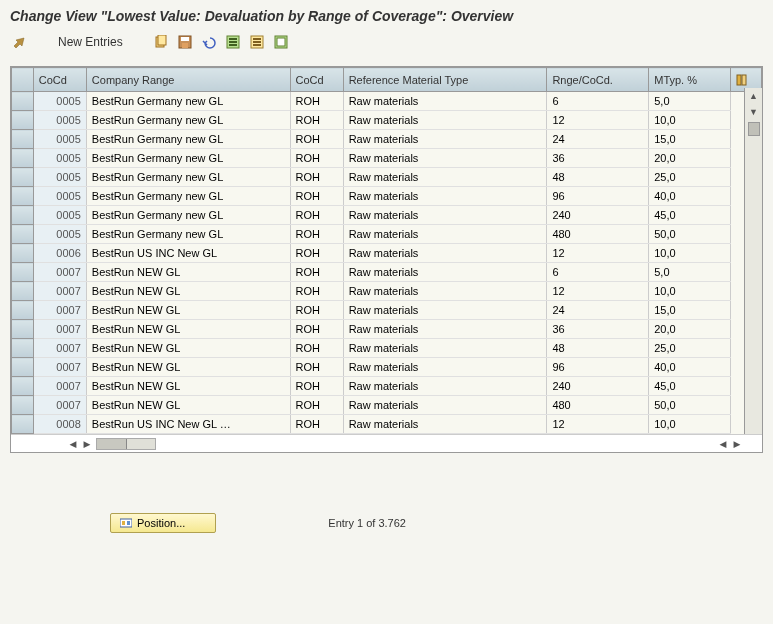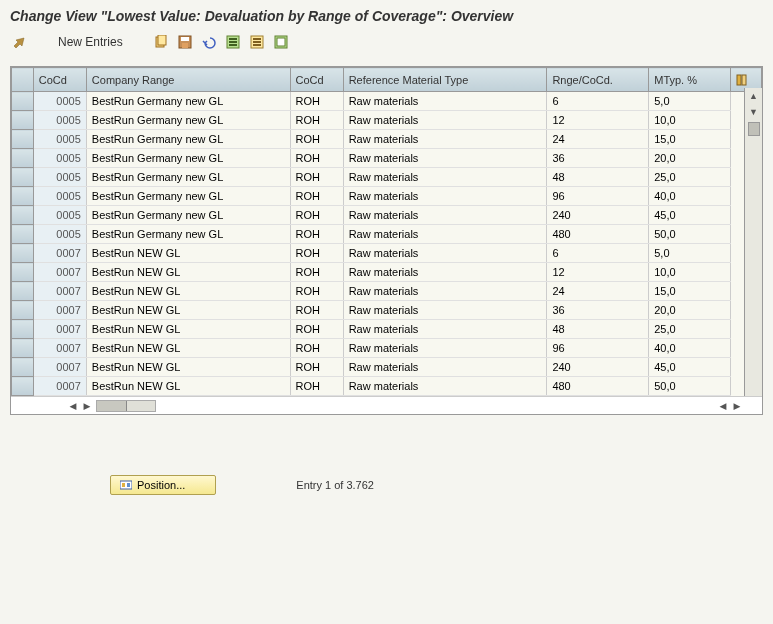--- a/index.html
+++ b/index.html
@@ -191,21 +191,21 @@
       width: 30px;
       height: 10px;
       background: #c8c8c0;
       border-right: 1px solid #888;
     }
     .footer {
       display: flex;
       align-items: center;
       margin-top: 60px;
       margin-left: 110px;
-      gap: 80px;
+      gap: 112px;
     }
     .position-btn {
       background: linear-gradient(to bottom, #fff8d0, #f5e890);
       border: 1px solid #b0a050;
       padding: 2px 30px 2px 8px;
       font-size: 11px;
       cursor: pointer;
       display: flex;
       align-items: center;
       gap: 4px;
@@ -374,20 +374,30 @@
     <td class="cocd-cell">0005</td>
     <td class="company-cell">BestRun Germany new GL</td>
     <td class="mtyp-cell">ROH</td>
     <td class="rmtype-cell">Raw materials</td>
     <td class="range-cell">480</td>
     <td class="deval-cell">50,0</td>
     <td style="background:#f8f8f0;border:none;width:18px"></td>
   </tr>
           <tr>
     <td class="row-marker"></td>
+    <td class="cocd-cell">0006</td>
+    <td class="company-cell">BestRun US INC New GL</td>
+    <td class="mtyp-cell">ROH</td>
+    <td class="rmtype-cell">Raw materials</td>
+    <td class="range-cell">12</td>
+    <td class="deval-cell">10,0</td>
+    <td style="background:#f8f8f0;border:none;width:18px"></td>
+  </tr>
+          <tr>
+    <td class="row-marker"></td>
     <td class="cocd-cell">0007</td>
     <td class="company-cell">BestRun NEW GL</td>
     <td class="mtyp-cell">ROH</td>
     <td class="rmtype-cell">Raw materials</td>
     <td class="range-cell">6</td>
     <td class="deval-cell">5,0</td>
     <td style="background:#f8f8f0;border:none;width:18px"></td>
   </tr>
           <tr>
     <td class="row-marker"></td>
@@ -450,20 +460,30 @@
     <td style="background:#f8f8f0;border:none;width:18px"></td>
   </tr>
           <tr>
     <td class="row-marker"></td>
     <td class="cocd-cell">0007</td>
     <td class="company-cell">BestRun NEW GL</td>
     <td class="mtyp-cell">ROH</td>
     <td class="rmtype-cell">Raw materials</td>
     <td class="range-cell">480</td>
     <td class="deval-cell">50,0</td>
+    <td style="background:#f8f8f0;border:none;width:18px"></td>
+  </tr>
+          <tr>
+    <td class="row-marker"></td>
+    <td class="cocd-cell">0008</td>
+    <td class="company-cell">BestRun US INC New GL …</td>
+    <td class="mtyp-cell">ROH</td>
+    <td class="rmtype-cell">Raw materials</td>
+    <td class="range-cell">12</td>
+    <td class="deval-cell">10,0</td>
     <td style="background:#f8f8f0;border:none;width:18px"></td>
   </tr>
         </tbody>
     </table>
     <div class="scroll-column" style="position:absolute;right:0;top:21px;bottom:18px;">
       <div class="scroll-arrow">▲</div>
       <div class="scroll-arrow">▼</div>
       <div class="scroll-thumb"></div>
     </div>
   </div>

